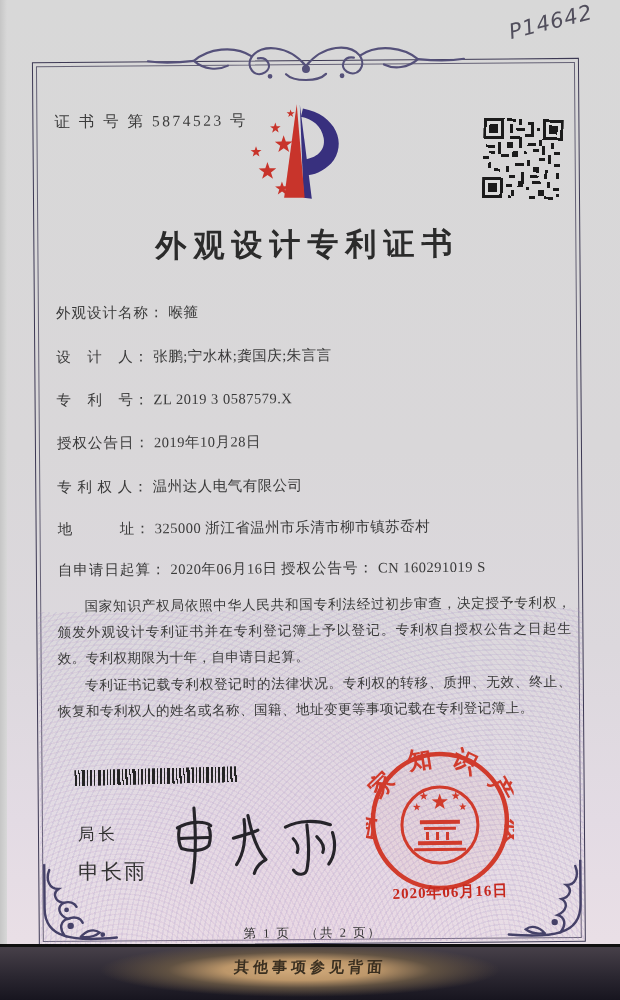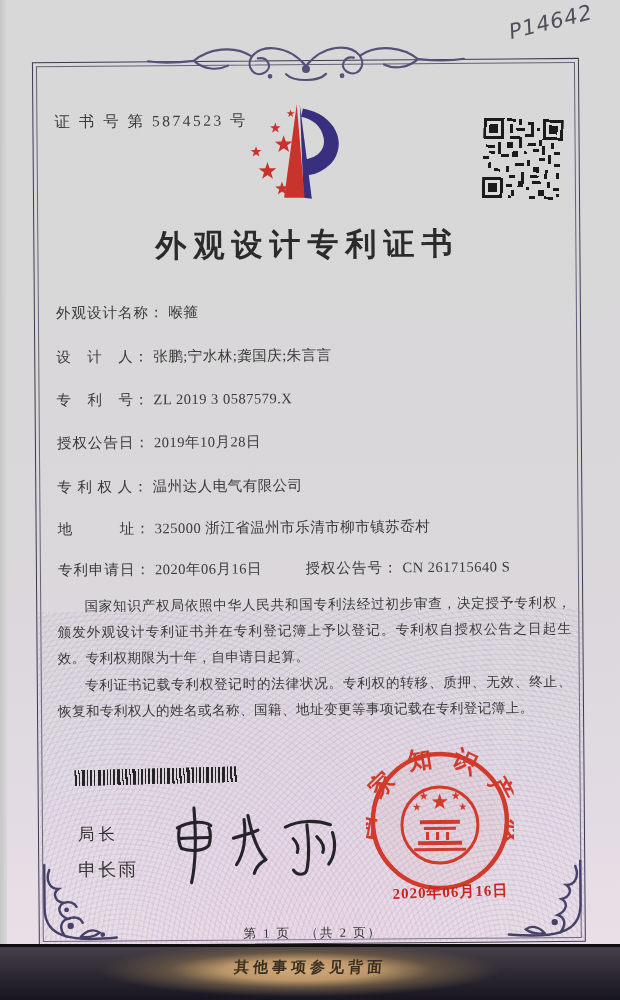--- a/index.html
+++ b/index.html
@@ -25,27 +25,27 @@
     letter-spacing:1px; transform:rotate(-14deg); }
   .flourish { position:absolute; left:150px; top:36px; width:320px; height:56px; }
   .cert-no { position:absolute; left:58px; top:110px; font-size:15.5px; color:#3c3c3c; letter-spacing:2.5px; }
   .logo { position:absolute; left:243px; top:98px; width:118px; height:110px; }
   .qr { position:absolute; left:486px; top:118px; width:80px; height:85px; transform:rotate(2deg); }
   .title { position:absolute; left:0; width:620px; top:224px; text-align:center;
     font-size:31px; font-weight:bold; color:#2b2b2b; letter-spacing:7px; }
   .row { position:absolute; left:58px; width:512px; font-size:14.5px; color:#3a3a3a; white-space:nowrap; }
   .row .flabel { letter-spacing:1px;font-family:Liberation Serif, serif; }
   .row .fvalue { margin-left:4px; letter-spacing:.5px; }
-  .grant-right { margin-left:40px; }
+  .grant-right { }
   .paras { position:absolute; left:57px; top:592px; width:514px; }
   .body-para { font-size:13.6px; line-height:1.93; color:#3a3a3a; text-indent:2em;
     text-align:justify; letter-spacing:.4px; }
   .barcode { position:absolute; left:73px; top:767px; width:163px; height:16px; transform:rotate(-1deg); }
   .director-title { position:absolute; left:76px; top:822px; font-size:16.5px; color:#333; letter-spacing:4px;text-align:right; }
-  .director-name { position:absolute; left:76px; top:856px; font-size:18px; color:#333; letter-spacing:2px; }
+  .director-name { position:absolute; left:76px; top:856px; font-size:21px; color:#333; letter-spacing:2px; }
   .signature { position:absolute; left:148px; top:796px; width:206px; height:96px; }
   .seal { position:absolute; left:364px; top:748px; width:148px; height:150px; opacity:.93; }
   .seal-date { position:absolute; left:370px; top:884px; width:156px; text-align:center;
     color:#c6281e; font-size:15px; font-weight:bold; letter-spacing:1px; transform:rotate(-1.5deg); }
   .corner-ornament-bl { position:absolute; left:34px; top:862px; width:86px; height:86px; }
   .corner-ornament-br { position:absolute; left:500px; top:862px; width:86px; height:86px; transform:scaleX(-1); }
   .page-footer { position:absolute; left:0; width:620px; top:925px; text-align:center;
     font-size:12.5px; color:#333; letter-spacing:2px; }
   .next-page { position:absolute; left:0; top:944px; width:620px; height:56px;
     border-top:3px solid #101010;
@@ -183,22 +183,22 @@
     <div class="row" style="top:432px">
       <span class="flabel">授权公告日：</span><span class="fvalue">2019年10月28日</span>
     </div>
     <div class="row" style="top:476px">
       <span class="flabel">专 利 权 人：</span><span class="fvalue">温州达人电气有限公司</span>
     </div>
     <div class="row" style="top:518px">
       <span class="flabel">地　　　址：</span><span class="fvalue">325000 浙江省温州市乐清市柳市镇苏岙村</span>
     </div>
     <div class="row" style="top:559px">
-      <span class="flabel">专利申请日：</span><span class="fvalue">2020年06月16日</span>
-      <span class="flabel grant-right">授权公告号：</span><span class="fvalue">CN 261715640 S</span>
+      <span class="flabel">自申请日起算：</span><span class="fvalue">2020年06月16日</span>
+      <span class="flabel grant-right">授权公告号：</span><span class="fvalue">CN 160291019 S</span>
     </div>
 
     <div class="paras">
       <p class="body-para">国家知识产权局依照中华人民共和国专利法经过初步审查，决定授予专利权，颁发外观设计专利证书并在专利登记簿上予以登记。专利权自授权公告之日起生效。专利权期限为十年，自申请日起算。</p>
       <p class="body-para">专利证书记载专利权登记时的法律状况。专利权的转移、质押、无效、终止、恢复和专利权人的姓名或名称、国籍、地址变更等事项记载在专利登记簿上。</p>
     </div>
 
     <svg class="barcode" viewBox="0 0 160 15" preserveAspectRatio="none" shape-rendering="crispEdges">
       <g fill="#242424">
         <rect x="0" width="2" height="15"></rect>

